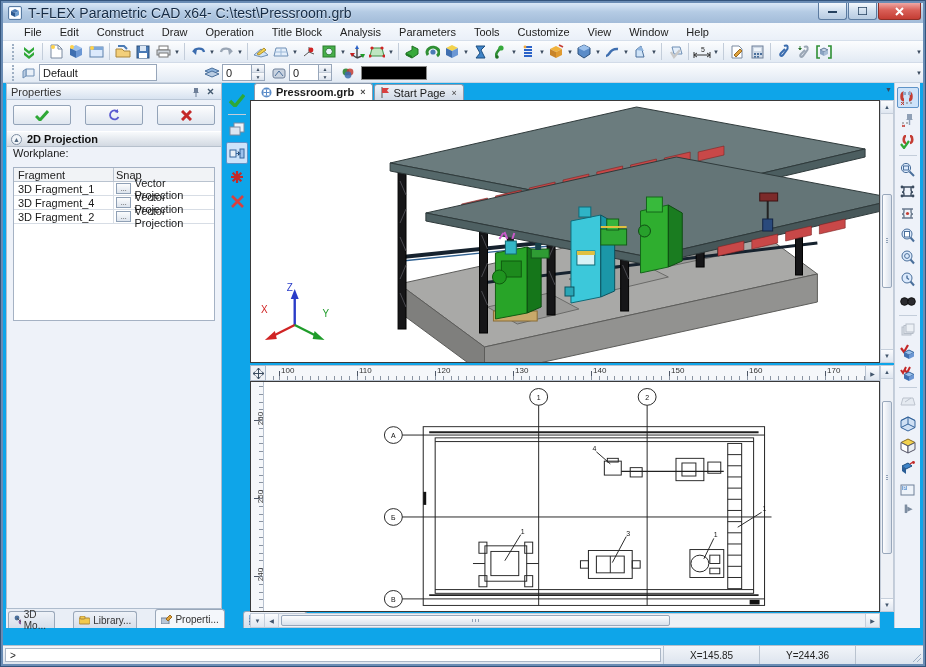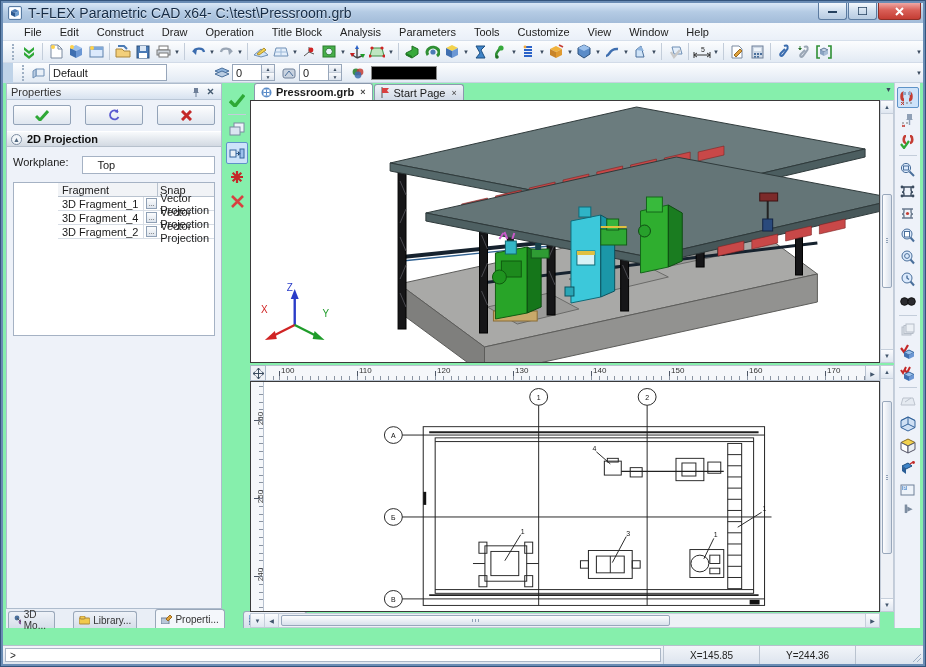--- a/index.html
+++ b/index.html
@@ -22,47 +22,47 @@
   .win-btn.close { width:43px; background:linear-gradient(#f0a8a4,#d95f57 45%,#c43d34); color:#fff; border-color:#8e2f28; font-size:10px; font-weight:bold; }
 
   
   .menubar { position:absolute; left:0; top:20px; right:0; height:18px; background:linear-gradient(#f6f9fd,#eaf0f8);
     display:flex; align-items:center; padding-left:12px; border-bottom:1px solid #d6dfeb; }
   .menu-item { padding:2px 9px; color:#222; }
 
   
   .toolbar { position:absolute; left:0; right:0; background:linear-gradient(#fcfdfe,#e2eaf4); display:flex; align-items:center; }
   .tb1 { top:38px; height:22px; border-bottom:1px solid #d2dbe8; padding-left:6px; }
-  .tb2 { top:60px; height:20px; border-bottom:1px solid #c7d2e0; padding-left:6px;margin-left:10px; }
+  .tb2 { top:60px; height:20px; border-bottom:1px solid #c7d2e0; padding-left:6px; }
   .tb-grip { width:4px; height:16px; margin:0 3px; border-left:2px dotted #9fb0c4; }
   .tb-sep { width:1px; height:17px; background:#c3cdda; margin:0 3px; }
   .tb-btn { width:20px; height:19px; display:flex; align-items:center; justify-content:center; border-radius:2px; }
   .tb-dd { width:8px; height:19px; display:flex; align-items:center; justify-content:center; font-size:6px; color:#3a4a5e; }
   .combo { height:17px; background:#fff; border:1px solid #97a6ba; display:flex; align-items:center; font-size:11px; padding-left:3px; }
   .spin { width:13px; height:17px; border:1px solid #97a6ba; border-left:none; display:flex; flex-direction:column; }
   .spin div { flex:1; font-size:5px; display:flex; align-items:center; justify-content:center; background:linear-gradient(#fafbfd,#dde4ee); color:#3a4a5e; border-bottom:1px solid #c3ccd8;}
   .spin div:last-child { border-bottom:none; }
   .swatch { width:66px; height:14px; background:#000; border:1px solid #888; margin-left:3px; }
 
   
-  .main { position:absolute; left:0; top:80px; right:0; bottom:19px; background:#86efac; }
+  .main { position:absolute; left:0; top:80px; right:0; bottom:19px; background:#0ea5e9; }
 
   
   .left-panel { position:absolute; left:3px; top:0; width:216px; bottom:36px; background:#eef2f9; border:1px solid #aebccd; }
   .lp-header { height:16px; background:linear-gradient(#fdfeff,#d7e2f0); border-bottom:1px solid #bac7d7; display:flex; align-items:center; padding:0 4px; color:#333; }
   .lp-header .sp { flex:1; }
   .lp-hbtn { width:14px; height:13px; display:flex; align-items:center; justify-content:center; color:#44596f; font-size:10px; }
   .lp-btnrow { display:flex; justify-content:center; gap:14px; padding:5px 0 6px; }
   .lp-btn { width:58px; height:20px; border:1px solid #93a3b8; border-radius:2px; background:linear-gradient(#fdfdfe,#dfe6ef); display:flex; align-items:center; justify-content:center; }
   .section-hd { height:16px; background:linear-gradient(#f8fafc,#d2d9e2); border-top:1px solid #fff; border-bottom:1px solid #b6c0cc; display:flex; align-items:center; padding:0 4px; font-weight:bold; color:#111; gap:5px;}
   .chev-circle { width:11px; height:11px; border-radius:50%; border:1px solid #7d8da1; background:#f2f6fa; color:#51677f; font-size:7px; display:flex; align-items:center; justify-content:center; }
-  .wp-row { display:flex; padding:9px 6px 6px; gap:14px; }
+  .wp-row { display:flex; align-items:center; padding:0 6px 6px; gap:8px; }
   .wp-input { flex:1; height:18px; background:#fff; border:1px solid #a5b2c4; display:flex; align-items:center; padding-left:14px; }
   .frag-table { margin:2px 6px; border:1px solid #a5b2c4; background:#fff; }
-  .frag-row { display:flex; height:14px; border-bottom:1px solid #d7dde5; align-items:center;margin-left:44px; }
+  .frag-row { display:flex; height:14px; border-bottom:1px solid #d7dde5; align-items:center; }
   .frag-row:last-child { border-bottom:none; }
   .frag-row.head { background:#f1f3f6; border-bottom:1px solid #b9c3cf; color:#222; }
   .fc1 { width:100px; padding-left:4px; border-right:1px solid #d7dde5; align-self:stretch; display:flex; align-items:center;}
   .head .fc1 { border-right:1px solid #b9c3cf; }
   .fc2 { flex:1; display:flex; align-items:center; gap:3px; padding-left:2px; }
   .dots-btn { width:16px; height:11px; border:1px solid #8fa0b5; background:linear-gradient(#fbfcfd,#dde4ed); font-size:7px; display:flex; align-items:center; justify-content:center; color:#333; }
 
   
   .bottom-tabs { position:absolute; left:3px; bottom:17px; width:216px; height:19px; display:flex; align-items:flex-end; background:#e9eef6; padding-left:2px; gap:18px;}
   .btab { height:17px; display:flex; align-items:center; gap:3px; padding:0 5px; border:1px solid #9aa8ba; border-bottom:none; border-radius:3px 3px 0 0;
@@ -521,23 +521,20 @@
               <path d="M1 1 L10 10 M10 1 L1 10" stroke="#c42828" stroke-width="3"></path>
             </svg>
           </div>
       </div>
       <div class="section-hd">
         <div class="chev-circle">▲</div>
         <span>2D Projection</span>
       </div>
       <div class="wp-row">
         <span>Workplane:</span>
-        <div class="wp-input">
-            <span>Top</span>
-          </div>
       </div>
       <div class="frag-table">
         <div class="frag-row head">
           <div class="fc1">Fragment</div>
           <div class="fc2">Snap</div>
         </div>
         <div class="frag-row">
           <div class="fc1">3D Fragment_1</div>
           <div class="fc2">
               <div class="dots-btn">...</div>

